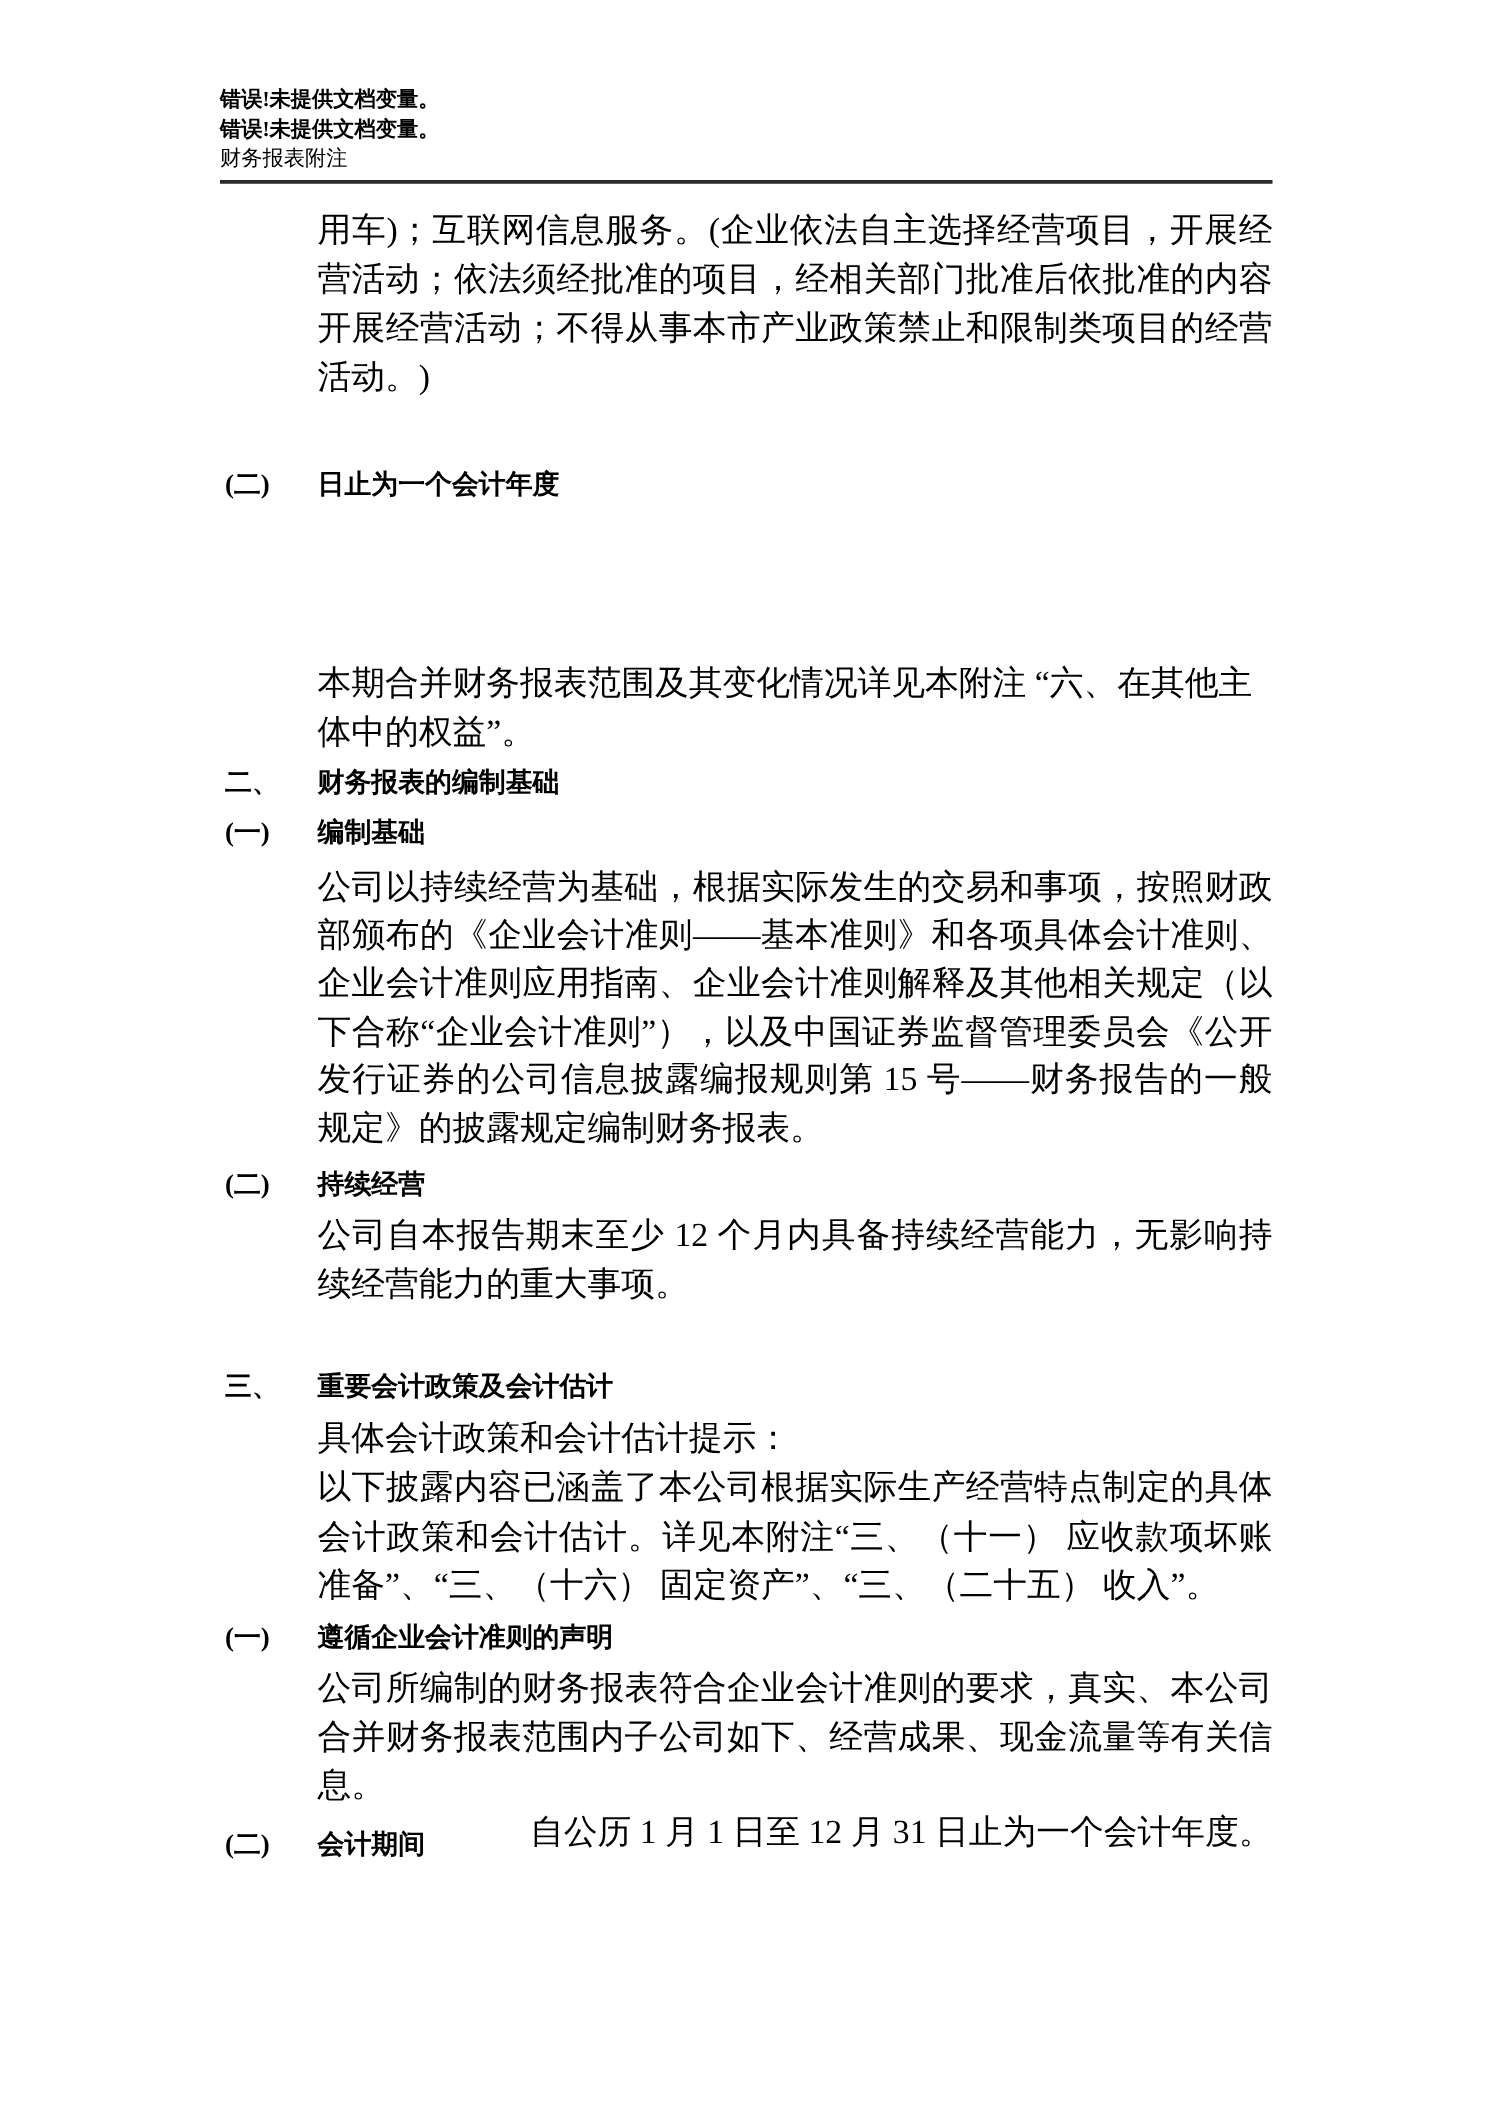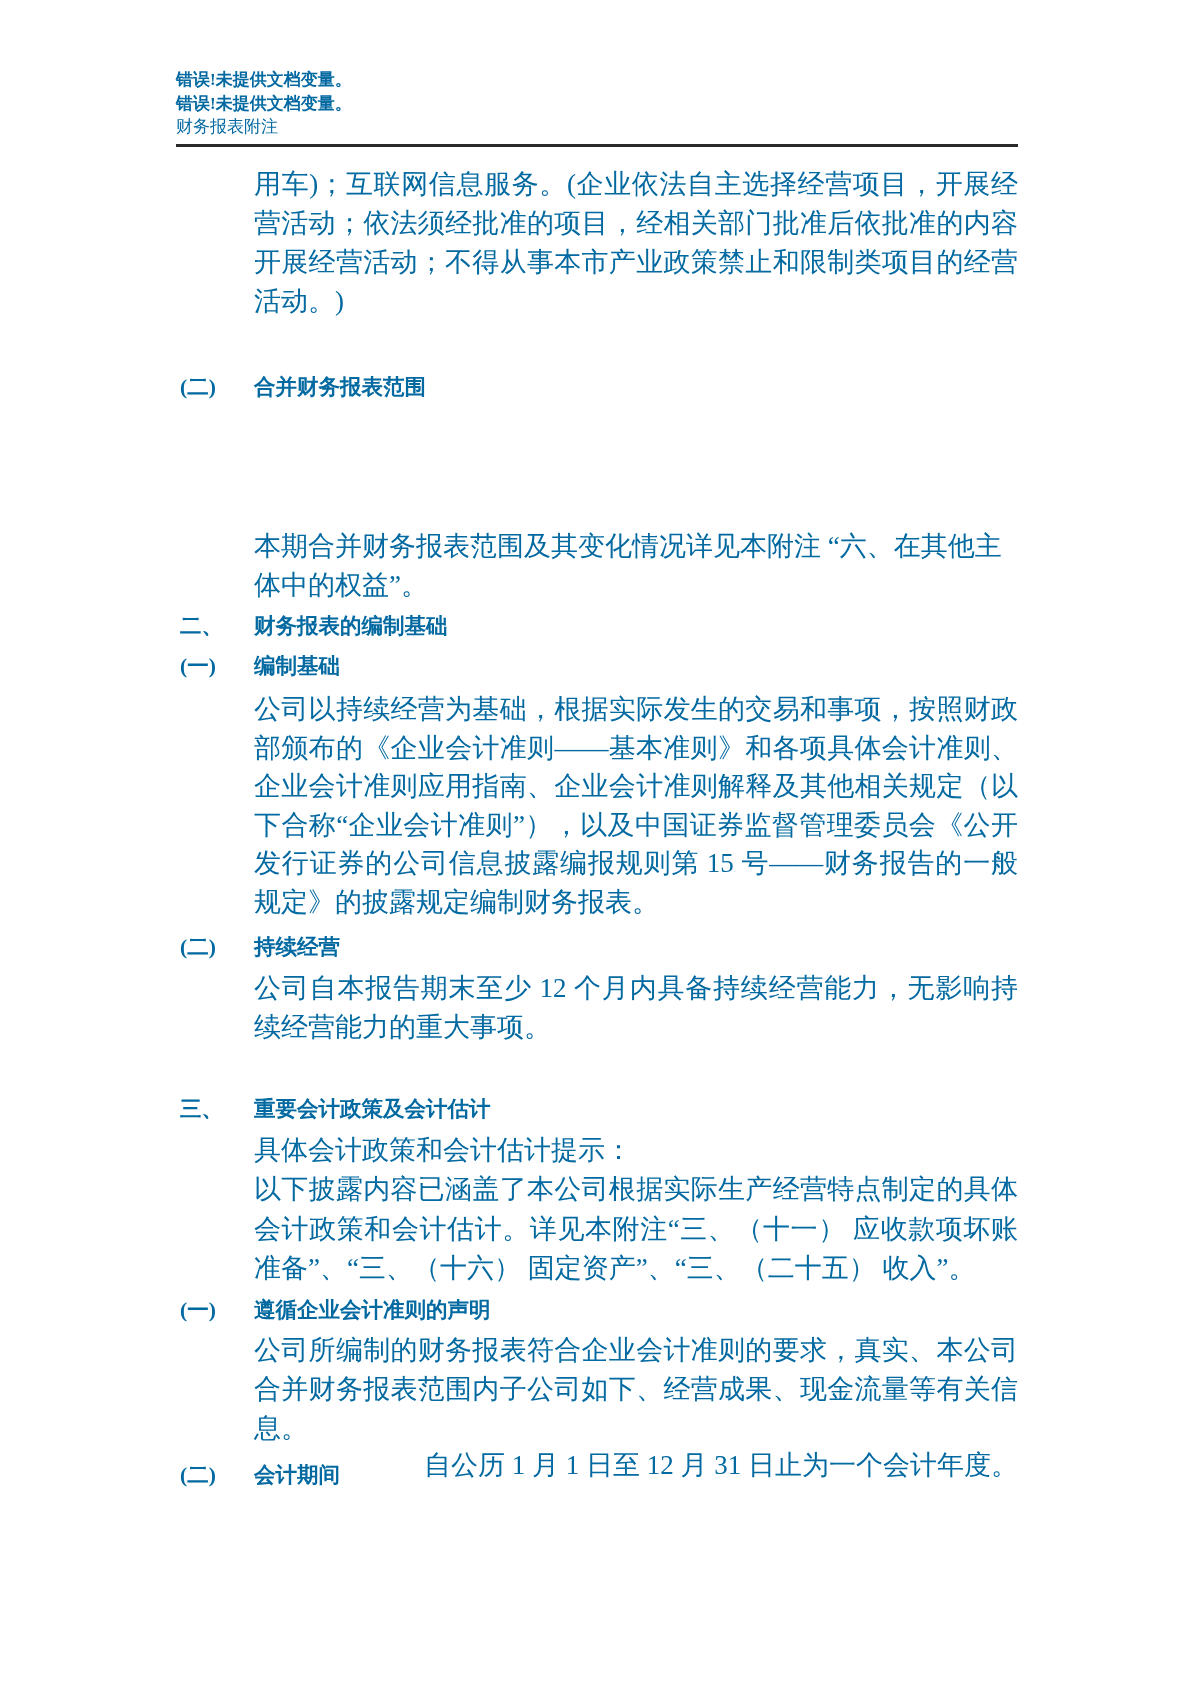--- a/index.html
+++ b/index.html
@@ -2,21 +2,21 @@
 <html><head>
 <meta charset="utf-8">
 <style>
   html,body{margin:0;padding:0;background:#e8e8e8;}
   .page{
     position:relative;
     width:1200px;height:1696px;
     background:#ffffff;
     margin:0 auto;
     font-family:"Liberation Serif","DejaVu Serif",serif;
-    color:#0369a1;
+    color:#000000;
     overflow:hidden;
   }
   .abs{position:absolute;}
   
   .hdr{left:176px;top:68px;width:840px;font-size:17px;line-height:23.5px;}
   .hdr .b{font-weight:bold;}
   .hdr-rule{left:176px;top:144px;width:842px;border-top:3px solid #2a2a2a;height:0;}
   
   .body-par{
     left:254px;width:764px;
@@ -51,21 +51,21 @@
     <div class="b">错误!未提供文档变量。</div>
     <div class="b">错误!未提供文档变量。</div>
     <div>财务报表附注</div>
   </div>
   <div class="abs hdr-rule"></div>
 
   <div class="abs body-par" style="top:165px;">用车)；互联网信息服务。(企业依法自主选择经营项目，开展经营活动；依法须经批准的项目，经相关部门批准后依批准的内容开展经营活动；不得从事本市产业政策禁止和限制类项目的经营活动。)</div>
 
   <div class="abs hang" style="top:368px;">
     <span class="lbl">(二)</span>
-    <span class="ttl">合并财务报表范围</span>
+    <span class="ttl">日止为一个会计年度</span>
   </div>
 
 
   <div class="abs body-par single" style="top:527px;">本期合并财务报表范围及其变化情况详见本附注 “六、在其他主体中的权益”。</div>
 
   <div class="abs hang" style="top:607px;">
     <span class="lbl">二、</span>
     <span class="ttl">财务报表的编制基础</span>
   </div>
 

